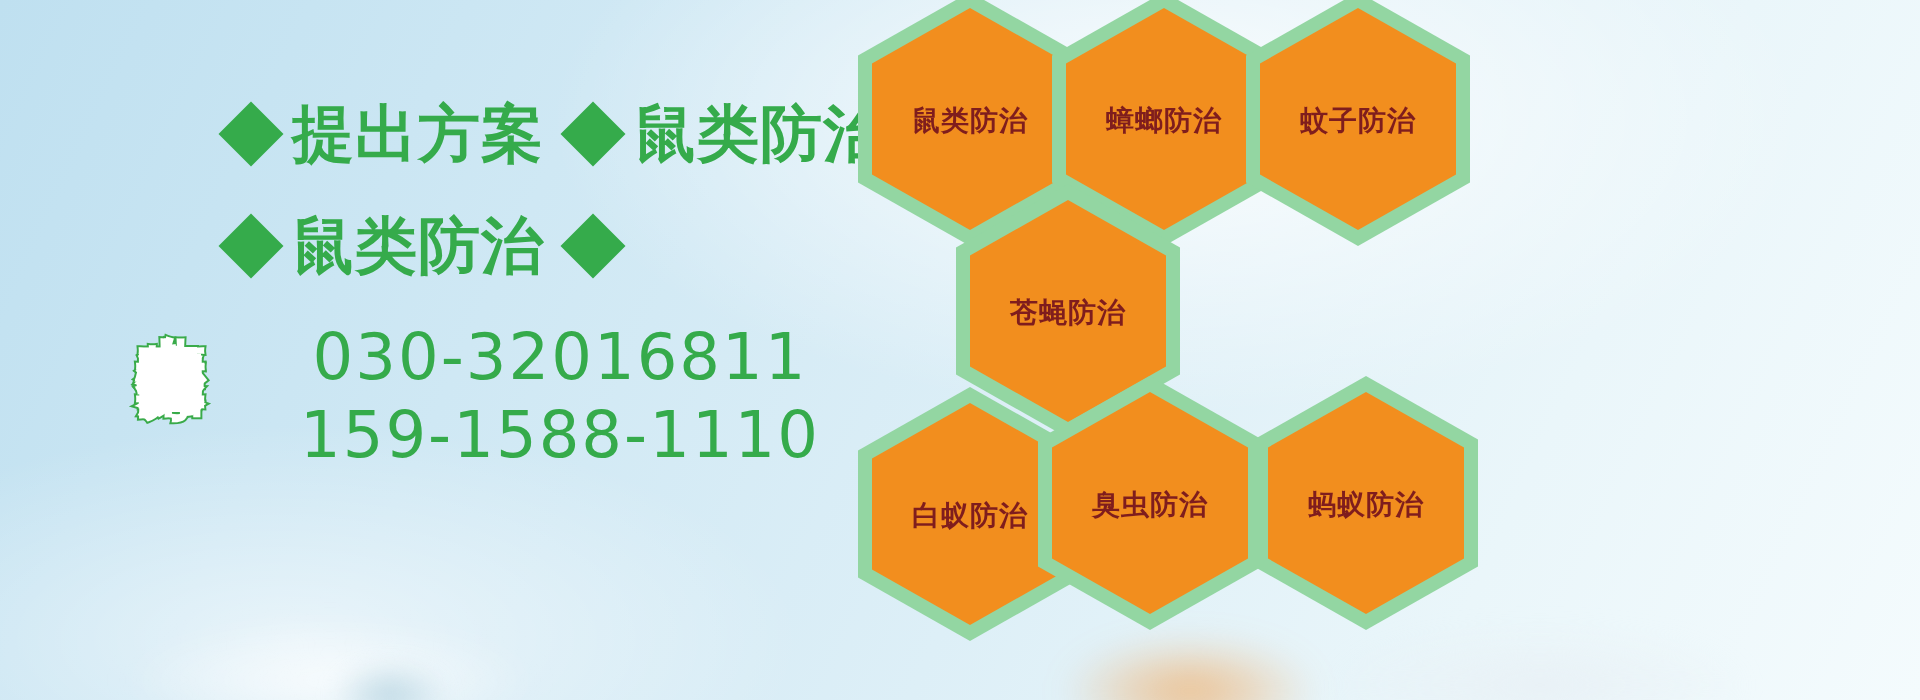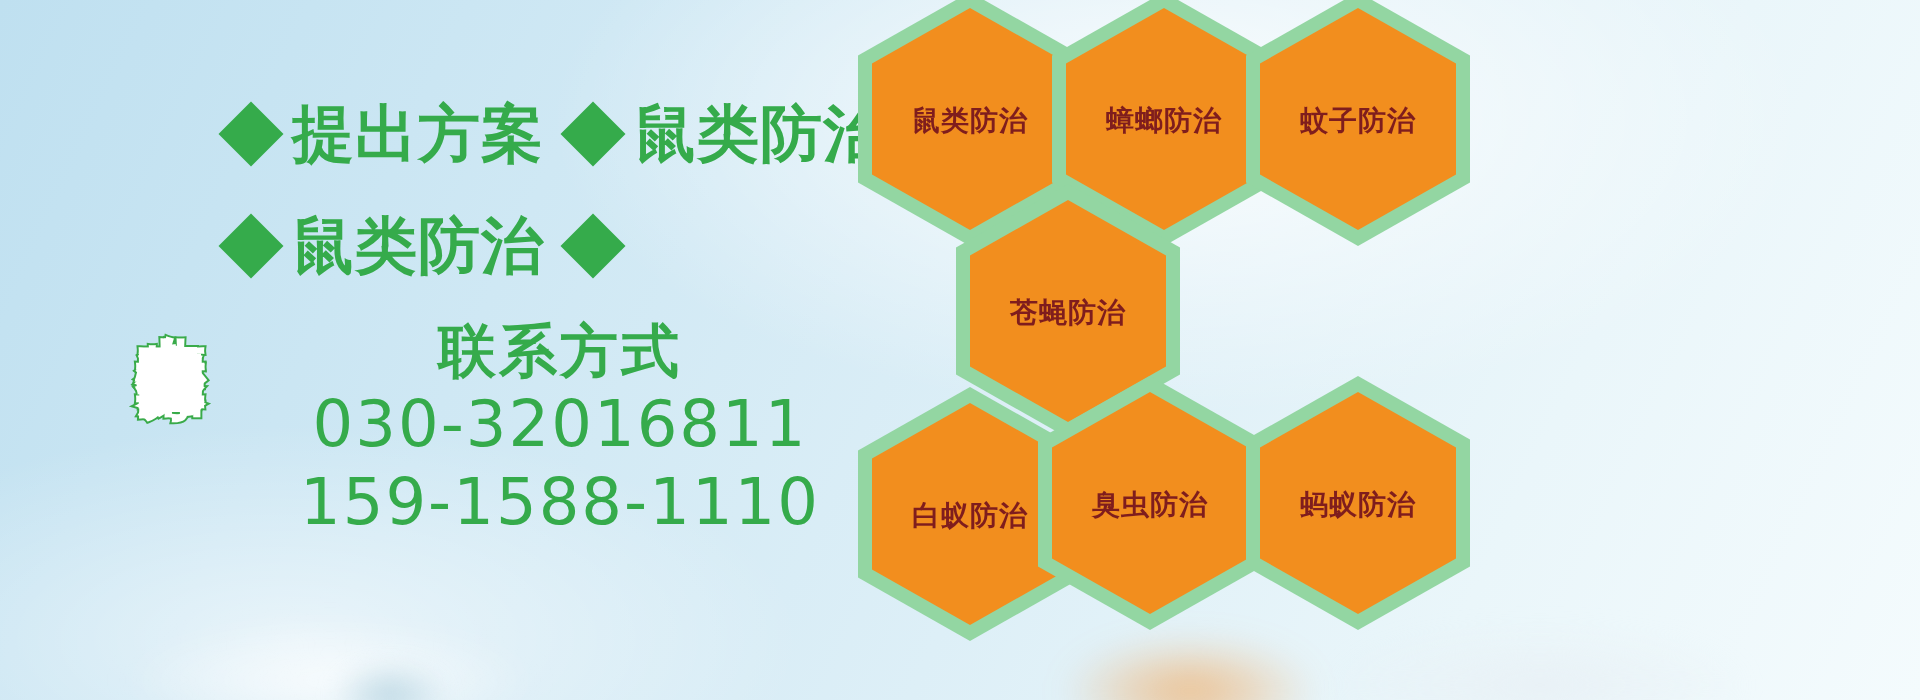--- a/index.html
+++ b/index.html
@@ -104,21 +104,20 @@
 
     <div class="feat-row">
       <span class="diamond"></span>
       <span class="feat-text">鼠类防治</span>
       <span class="diamond"></span>
     </div>
 
   </div>
 
   <div id="contact">
-    <div id="contact-title">联系方式</div>
     <div class="phone">030-32016811</div>
     <div class="phone">159-1588-1110</div>
   </div>
 
   <div id="honeycomb">
 
     <div class="hex-outer" style="left:-4px;top:8px;">
       <div class="hex">
         <span class="hex-label">鼠类防治</span>
       </div>
@@ -143,20 +142,20 @@
     <div class="hex-outer" style="left:-4px;top:403px;">
       <div class="hex">
         <span class="hex-label">白蚁防治</span>
       </div>
     </div>
     <div class="hex-outer" style="left:176px;top:392px;">
       <div class="hex">
         <span class="hex-label">臭虫防治</span>
       </div>
     </div>
-    <div class="hex-outer" style="left:384px;top:392px;">
+    <div class="hex-outer" style="left:392px;top:392px;">
       <div class="hex">
         <span class="hex-label">蚂蚁防治</span>
       </div>
     </div>
 
   </div>
 </div>
 
 </body></html>

